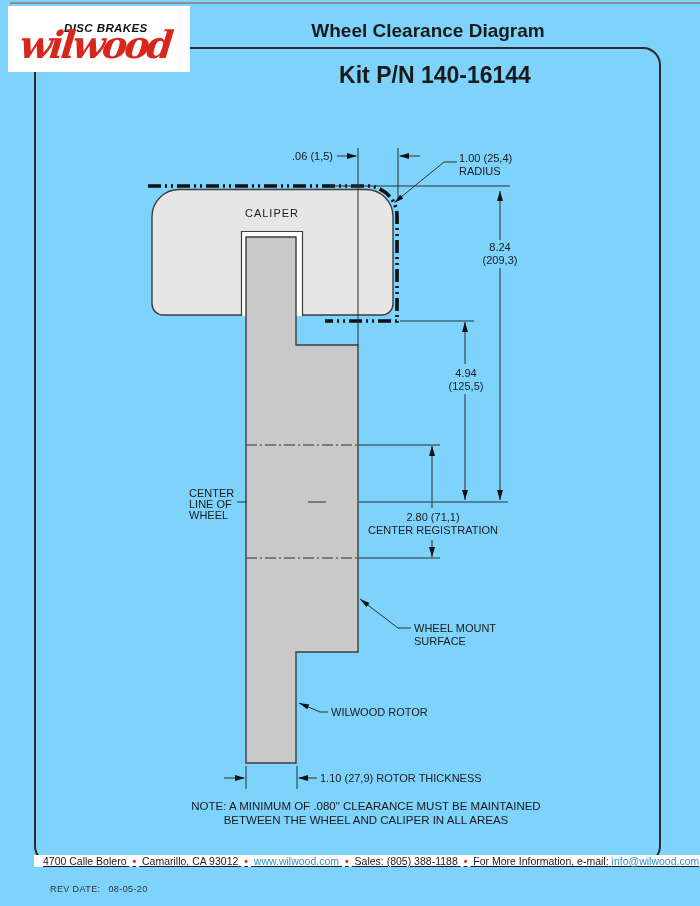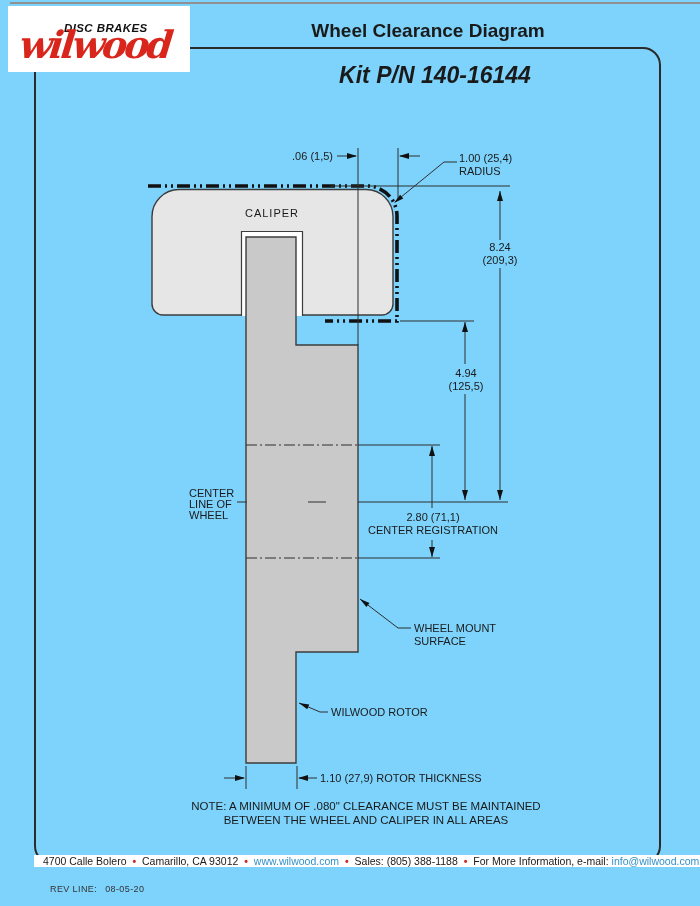--- a/index.html
+++ b/index.html
@@ -12,33 +12,33 @@
   #logo{position:absolute;left:8px;top:6px;width:182px;height:66px;background:#fff;z-index:3;}
   #logo .tagline{position:absolute;left:56px;top:16px;font-size:11.5px;font-weight:bold;
                  font-style:italic;color:#111;letter-spacing:.4px;white-space:nowrap;}
   #logo .script{position:absolute;left:12px;top:16px;font-family:"DejaVu Serif",serif;
                 font-style:italic;font-weight:bold;font-size:38px;color:#d9261c;
                 letter-spacing:-3px;transform:skewX(-6deg);white-space:nowrap;}
   
   .h-doc{position:absolute;left:228px;top:20px;width:400px;text-align:center;
          font-size:19px;font-weight:bold;z-index:4;}
   .h-kit{position:absolute;left:235px;top:62px;width:400px;text-align:center;
-         font-size:23px;font-weight:bold;font-style:italic;z-index:4;}
+         font-size:23px;font-weight:bold;z-index:4;}
   
   #diag{position:absolute;left:0;top:0;z-index:2;}
   .dtxt{font-family:"Liberation Sans",sans-serif;font-size:11px;fill:#1a1a1a;}
   .mid{text-anchor:middle;} .end{text-anchor:end;}
   .cal{letter-spacing:1px;}
   .note{font-size:11.5px;}
   .thin{stroke:#2e2e2e;stroke-width:1;fill:none;}
   .outline{stroke:#3c3c3c;stroke-width:1.4;}
   .arr{fill:#111;stroke:none;}
   
   #footer{position:absolute;left:34px;top:855px;width:624px;text-align:center;z-index:5;
-          font-size:10.5px;white-space:nowrap;}
+          font-size:10.5px;white-space:nowrap;text-decoration:underline;}
   #footer .inner{background:#fff;padding:0 9px;}
   #footer .sep{color:#cc2a20;font-weight:bold;padding:0 3px;}
   #footer a{color:#3391c8;text-decoration:none;}
   #revdate{position:absolute;left:50px;top:884px;font-size:9px;color:#333;
            letter-spacing:.4px;z-index:5;}
   #revdate span{margin-right:8px;}
 </style>
 </head>
 <body>
 
@@ -143,15 +143,15 @@
       <a href="#">www.wilwood.com</a>
       <span class="sep">•</span>
       <span>Sales: (805) 388-1188</span>
       <span class="sep">•</span>
       <span>For More Information, e-mail:</span>
       <a href="#">info@wilwood.com</a>
     </span>
   </div>
 
   <div id="revdate">
-    <span>REV LINE:</span><span>08-05-20</span>
+    <span>REV DATE:</span><span>08-05-20</span>
   </div>
 </div>
 
 </body></html>

